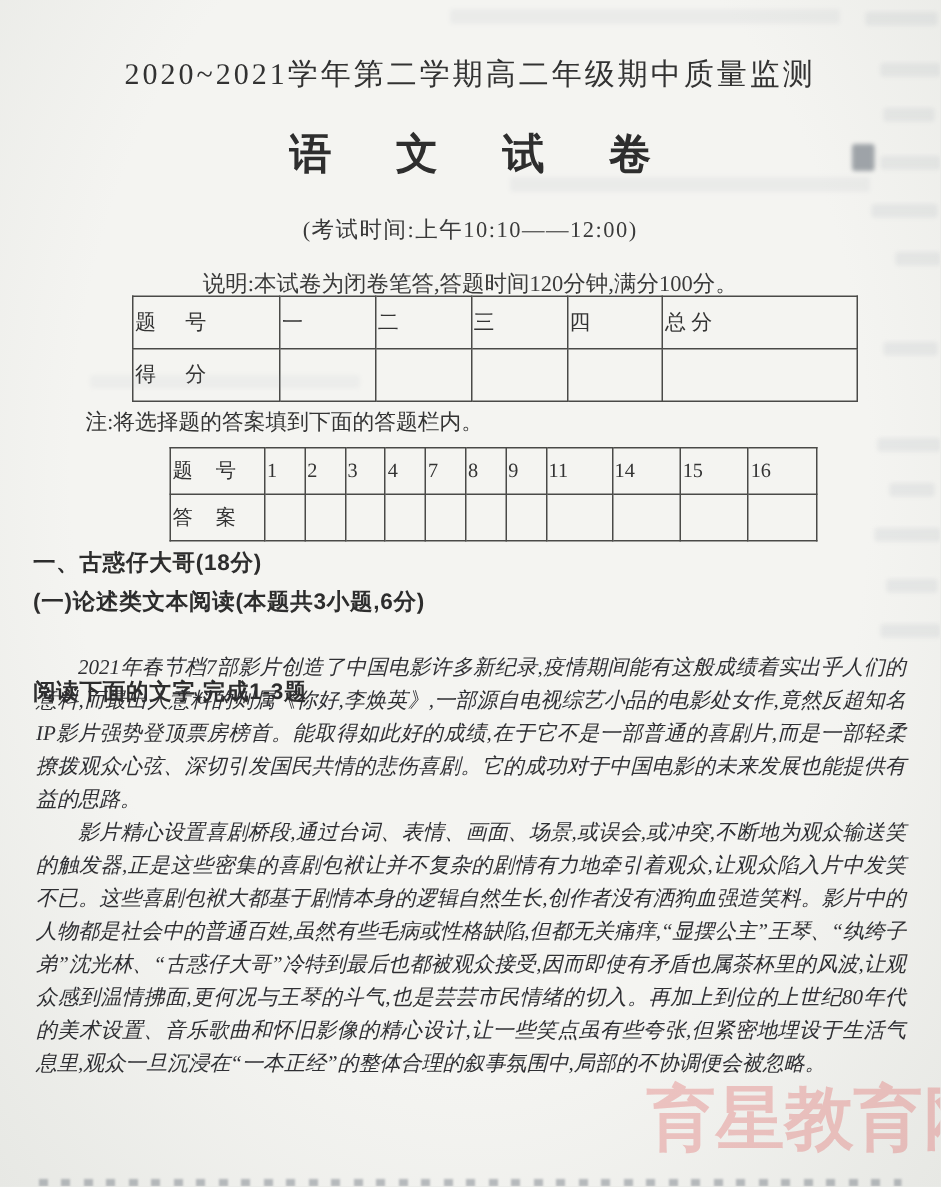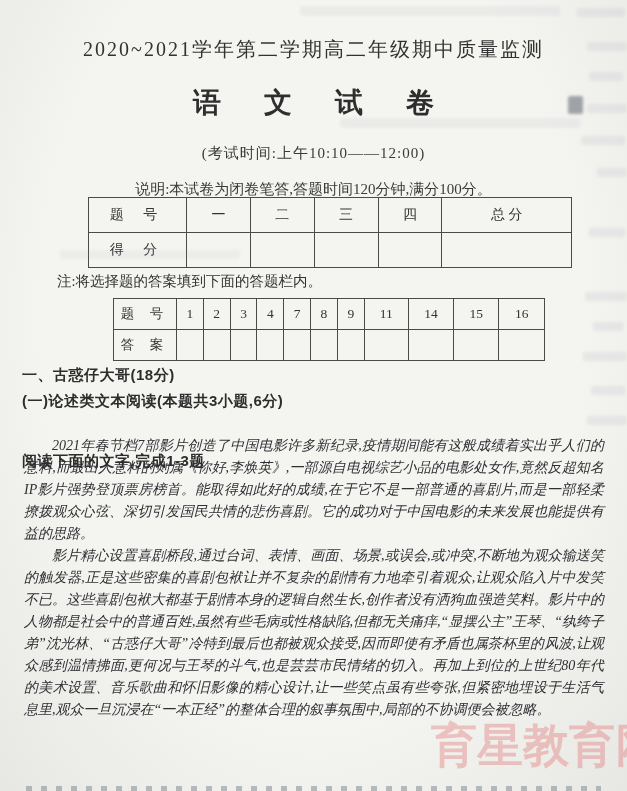--- a/index.html
+++ b/index.html
@@ -29,21 +29,21 @@
   .exam-time{
     position:absolute;top:144px;left:0;width:100%;
     text-align:center;font-size:15px;color:#3a3a3a;letter-spacing:1px;
   }
   .exam-instructions{
     position:absolute;top:168px;left:0;width:100%;
     text-align:center;font-size:15px;color:#3a3a3a;margin-top:12px;
   }
   
   table{border-collapse:collapse;}
-  td{border:1.5px solid #4a4a48;text-align:center;vertical-align:middle;
+  td{border:1.5px solid #4a4a48;text-align:left;vertical-align:middle;
      font-size:14px;color:#333;background:transparent;}
   .score-table{position:absolute;top:197px;left:88px;width:484px;}
   .score-table td{height:32px;}
   .score-table .lbl{width:95px;letter-spacing:8px;}
   .answer-note{
     position:absolute;top:272px;left:57px;font-size:14.5px;color:#333;
   }
   .answer-table{position:absolute;top:298px;left:113px;width:432px;}
   .answer-table td{height:28px;font-size:13.5px;}
   .answer-table .lbl{width:60px;letter-spacing:6px;}

